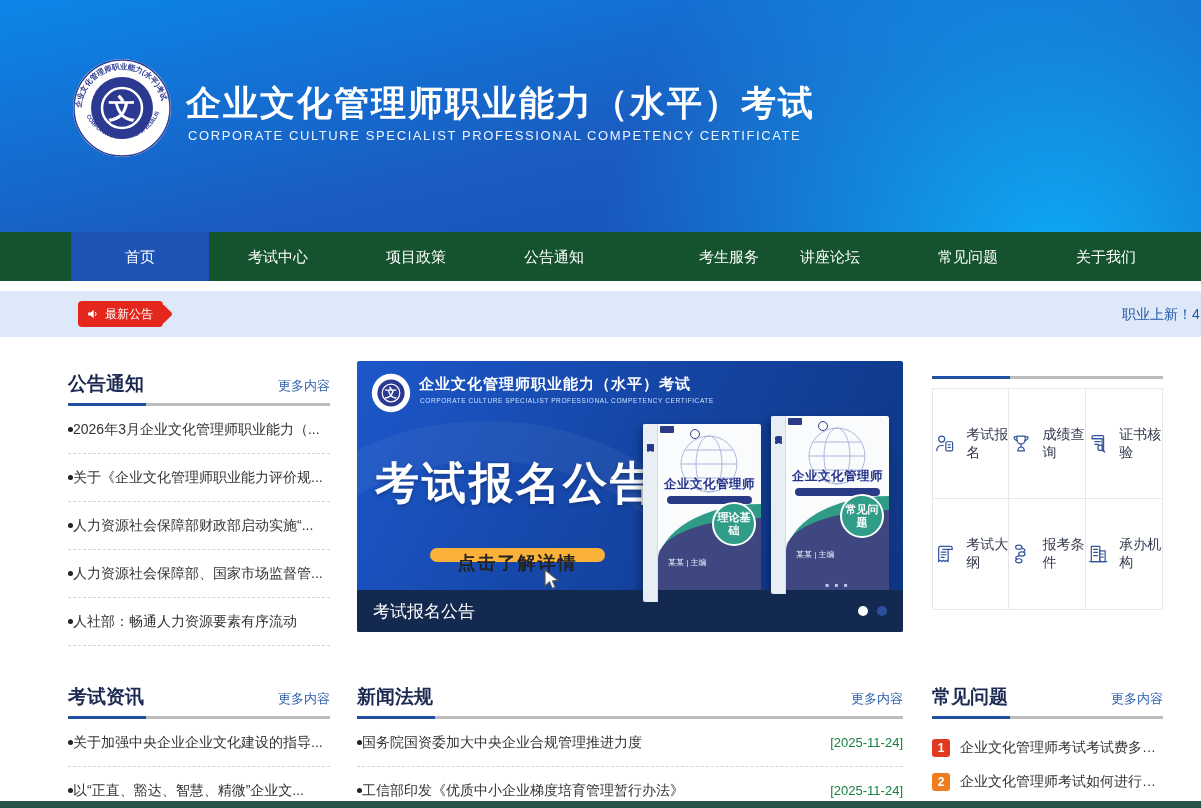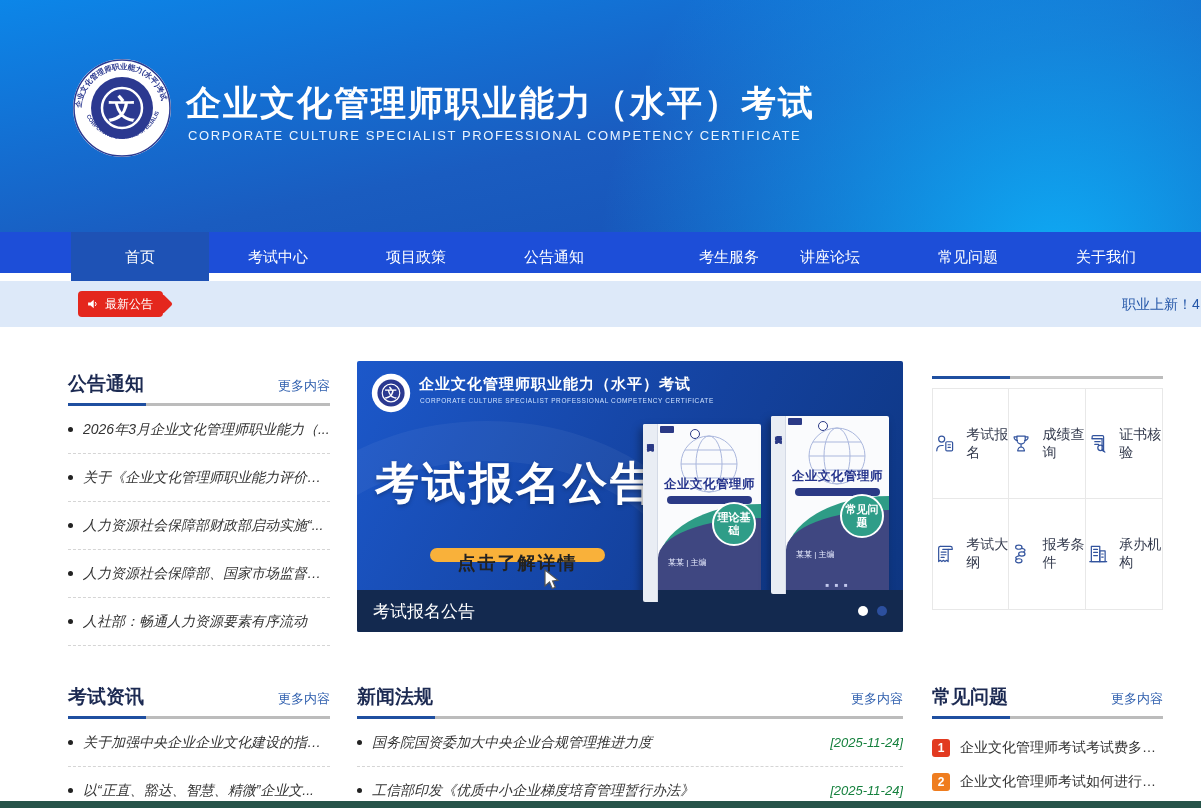--- a/index.html
+++ b/index.html
@@ -10,45 +10,45 @@
   .site-header { position:absolute; left:0; top:0; width:1201px; height:232px;
     background:
       radial-gradient(circle at 88% 115%, rgba(14,176,248,.95) 0%, rgba(14,176,248,0) 42%),
       linear-gradient(168deg, #0c86e8 0%, #1a5cc0 55%, #1550b4 100%);
   }
   .logo-wrap { position:absolute; left:72px; top:58px; width:100px; height:100px; }
   .site-title { position:absolute; left:186px; top:80px; color:#fff; font-size:35px; font-weight:bold; letter-spacing:2px; }
   .site-subtitle { position:absolute; left:188px; top:128px; color:#eaf4ff; font-size:13px; letter-spacing:1.6px; }
 
   
-  .nav { position:absolute; left:0; top:232px; width:1201px; height:41px; background:#1d4ed8; }
+  .nav { position:absolute; left:0; top:232px; width:1201px; height:49px; background:#14532d; }
   .nav-item { position:absolute; top:0; width:138px; height:49px; line-height:49px; text-align:center;
     color:#fff; font-size:15px; cursor:pointer; }
   .nav-item.active { background:#1e52b5; }
 
   
-  .announce { position:absolute; left:0; top:281px; width:1201px; height:46px; background:#dde9f9;text-align:right; }
+  .announce { position:absolute; left:0; top:291px; width:1201px; height:46px; background:#dde9f9;text-align:right; }
   .announce-badge { position:absolute; left:78px; top:10px; height:26px; background:#e4271d; color:#fff;
     font-size:12px; line-height:26px; padding:0 10px 0 8px; border-radius:4px; display:flex; align-items:center; gap:5px; }
   .announce-badge::after { content:""; position:absolute; right:-7px; top:6px; width:14px; height:14px;
     background:#e4271d; transform:rotate(45deg); border-radius:2px; z-index:-0; }
   .announce-badge .txt { position:relative; z-index:1; }
   .ticker { position:absolute; left:1122px; top:0; height:46px; line-height:46px; color:#2456a8; font-size:14px; white-space:nowrap; }
 
   
   .col { position:absolute; }
   .sec-head { display:flex; justify-content:space-between; align-items:flex-end; height:27px; }
   .sec-title { font-size:19px; font-weight:bold; color:#1c2a52; }
   .sec-more { font-size:13px; color:#2f5fae; cursor:pointer; padding-bottom:2px; }
   .sec-underline { margin-top:6px; height:3px; background:#bcbcbc; position:relative; }
   .sec-underline::before { content:""; position:absolute; left:0; top:0; width:78px; height:3px; background:#1f4fa0; }
 
   .news-list { }
-  .news-item { display:flex; align-items:center; gap:10px; height:48px; border-bottom:1px dashed #d5d5d5;
-    font-size:14px; color:#333; cursor:pointer; overflow:hidden; white-space:nowrap;font-style:italic; }
+  .news-item { display:flex; align-items:center; height:48px; border-bottom:1px dashed #d5d5d5;
+    font-size:14px; color:#333; cursor:pointer; overflow:hidden; white-space:nowrap; }
   .dot { width:5px; height:5px; border-radius:50%; background:#222; flex:0 0 auto; }
   .news-item .t { overflow:hidden; text-overflow:ellipsis; flex:1; }
   .news-item .d { color:#15803d; font-size:13px; flex:0 0 auto; }
 
   
   .banner { position:absolute; left:357px; top:361px; width:546px; height:271px; overflow:hidden; border-radius:2px;
     background: linear-gradient(118deg, #1c58ca 0%, #14429f 55%, #0d357f 100%); cursor:pointer; }
   .banner .swirl { position:absolute; left:-120px; top:60px; width:500px; height:400px; border-radius:50%;
     border:40px solid rgba(255,255,255,0.05); }
   .banner-logo { position:absolute; left:14px; top:12px; width:40px; height:40px; }

